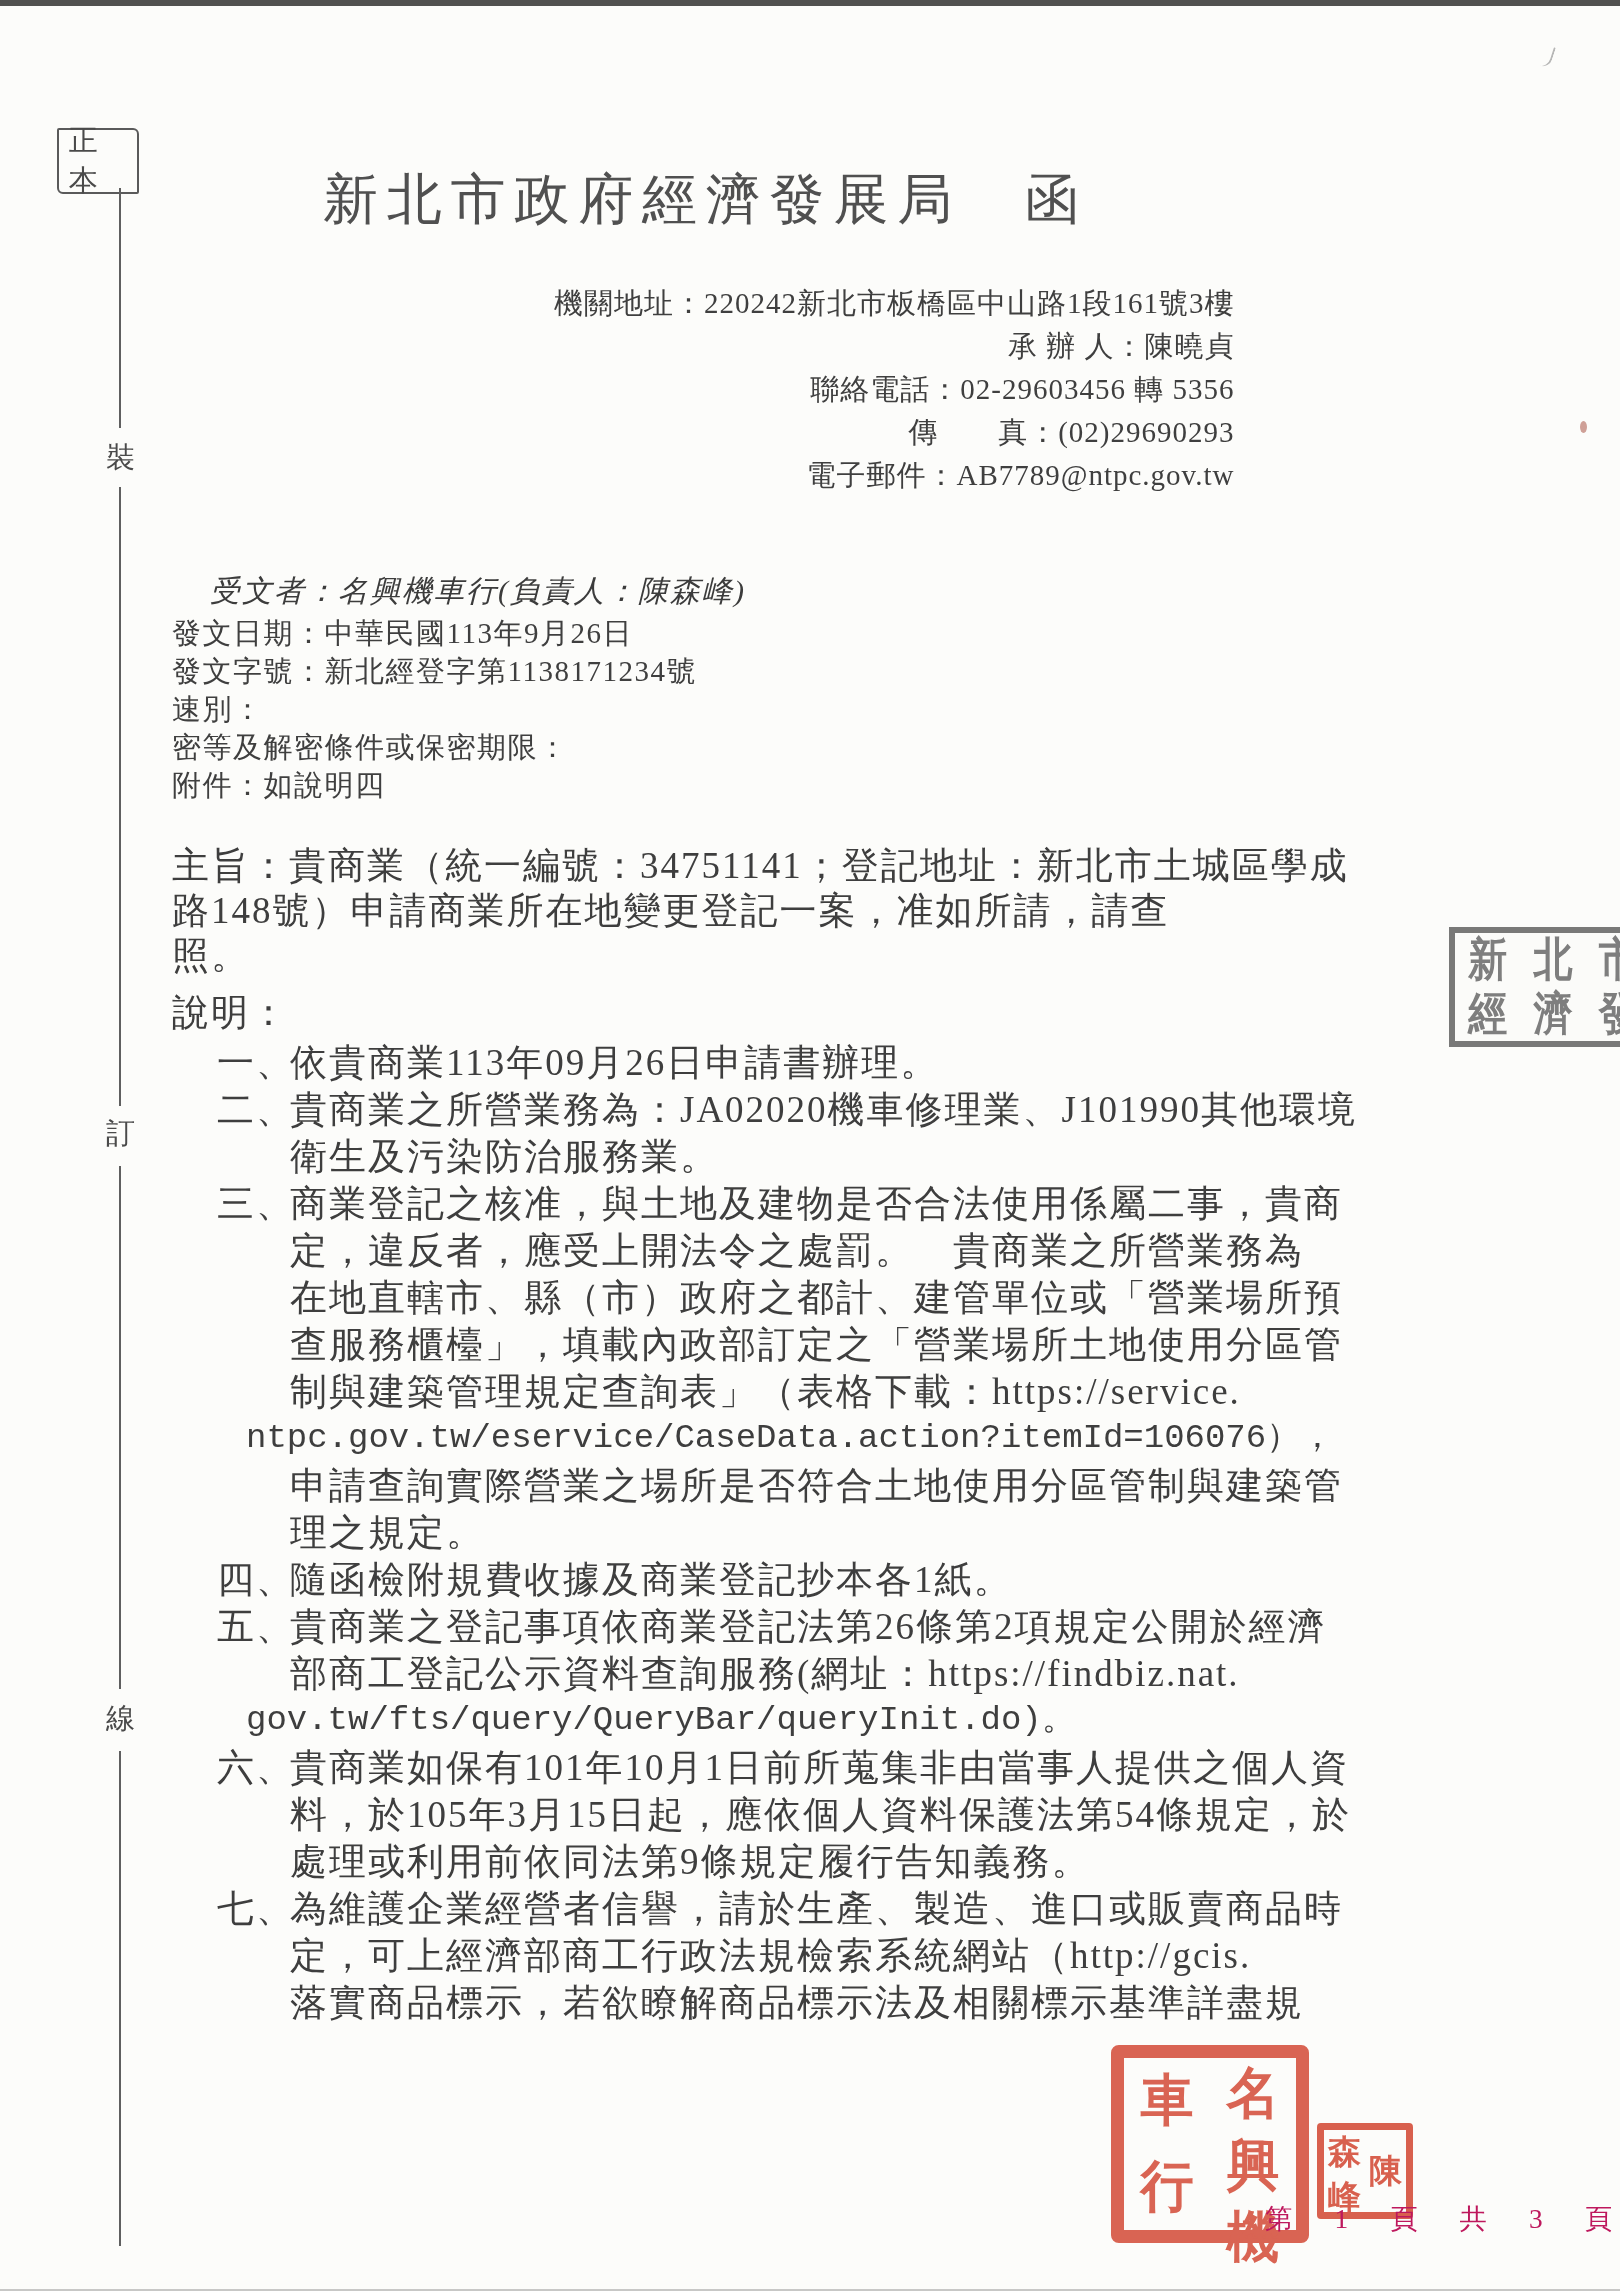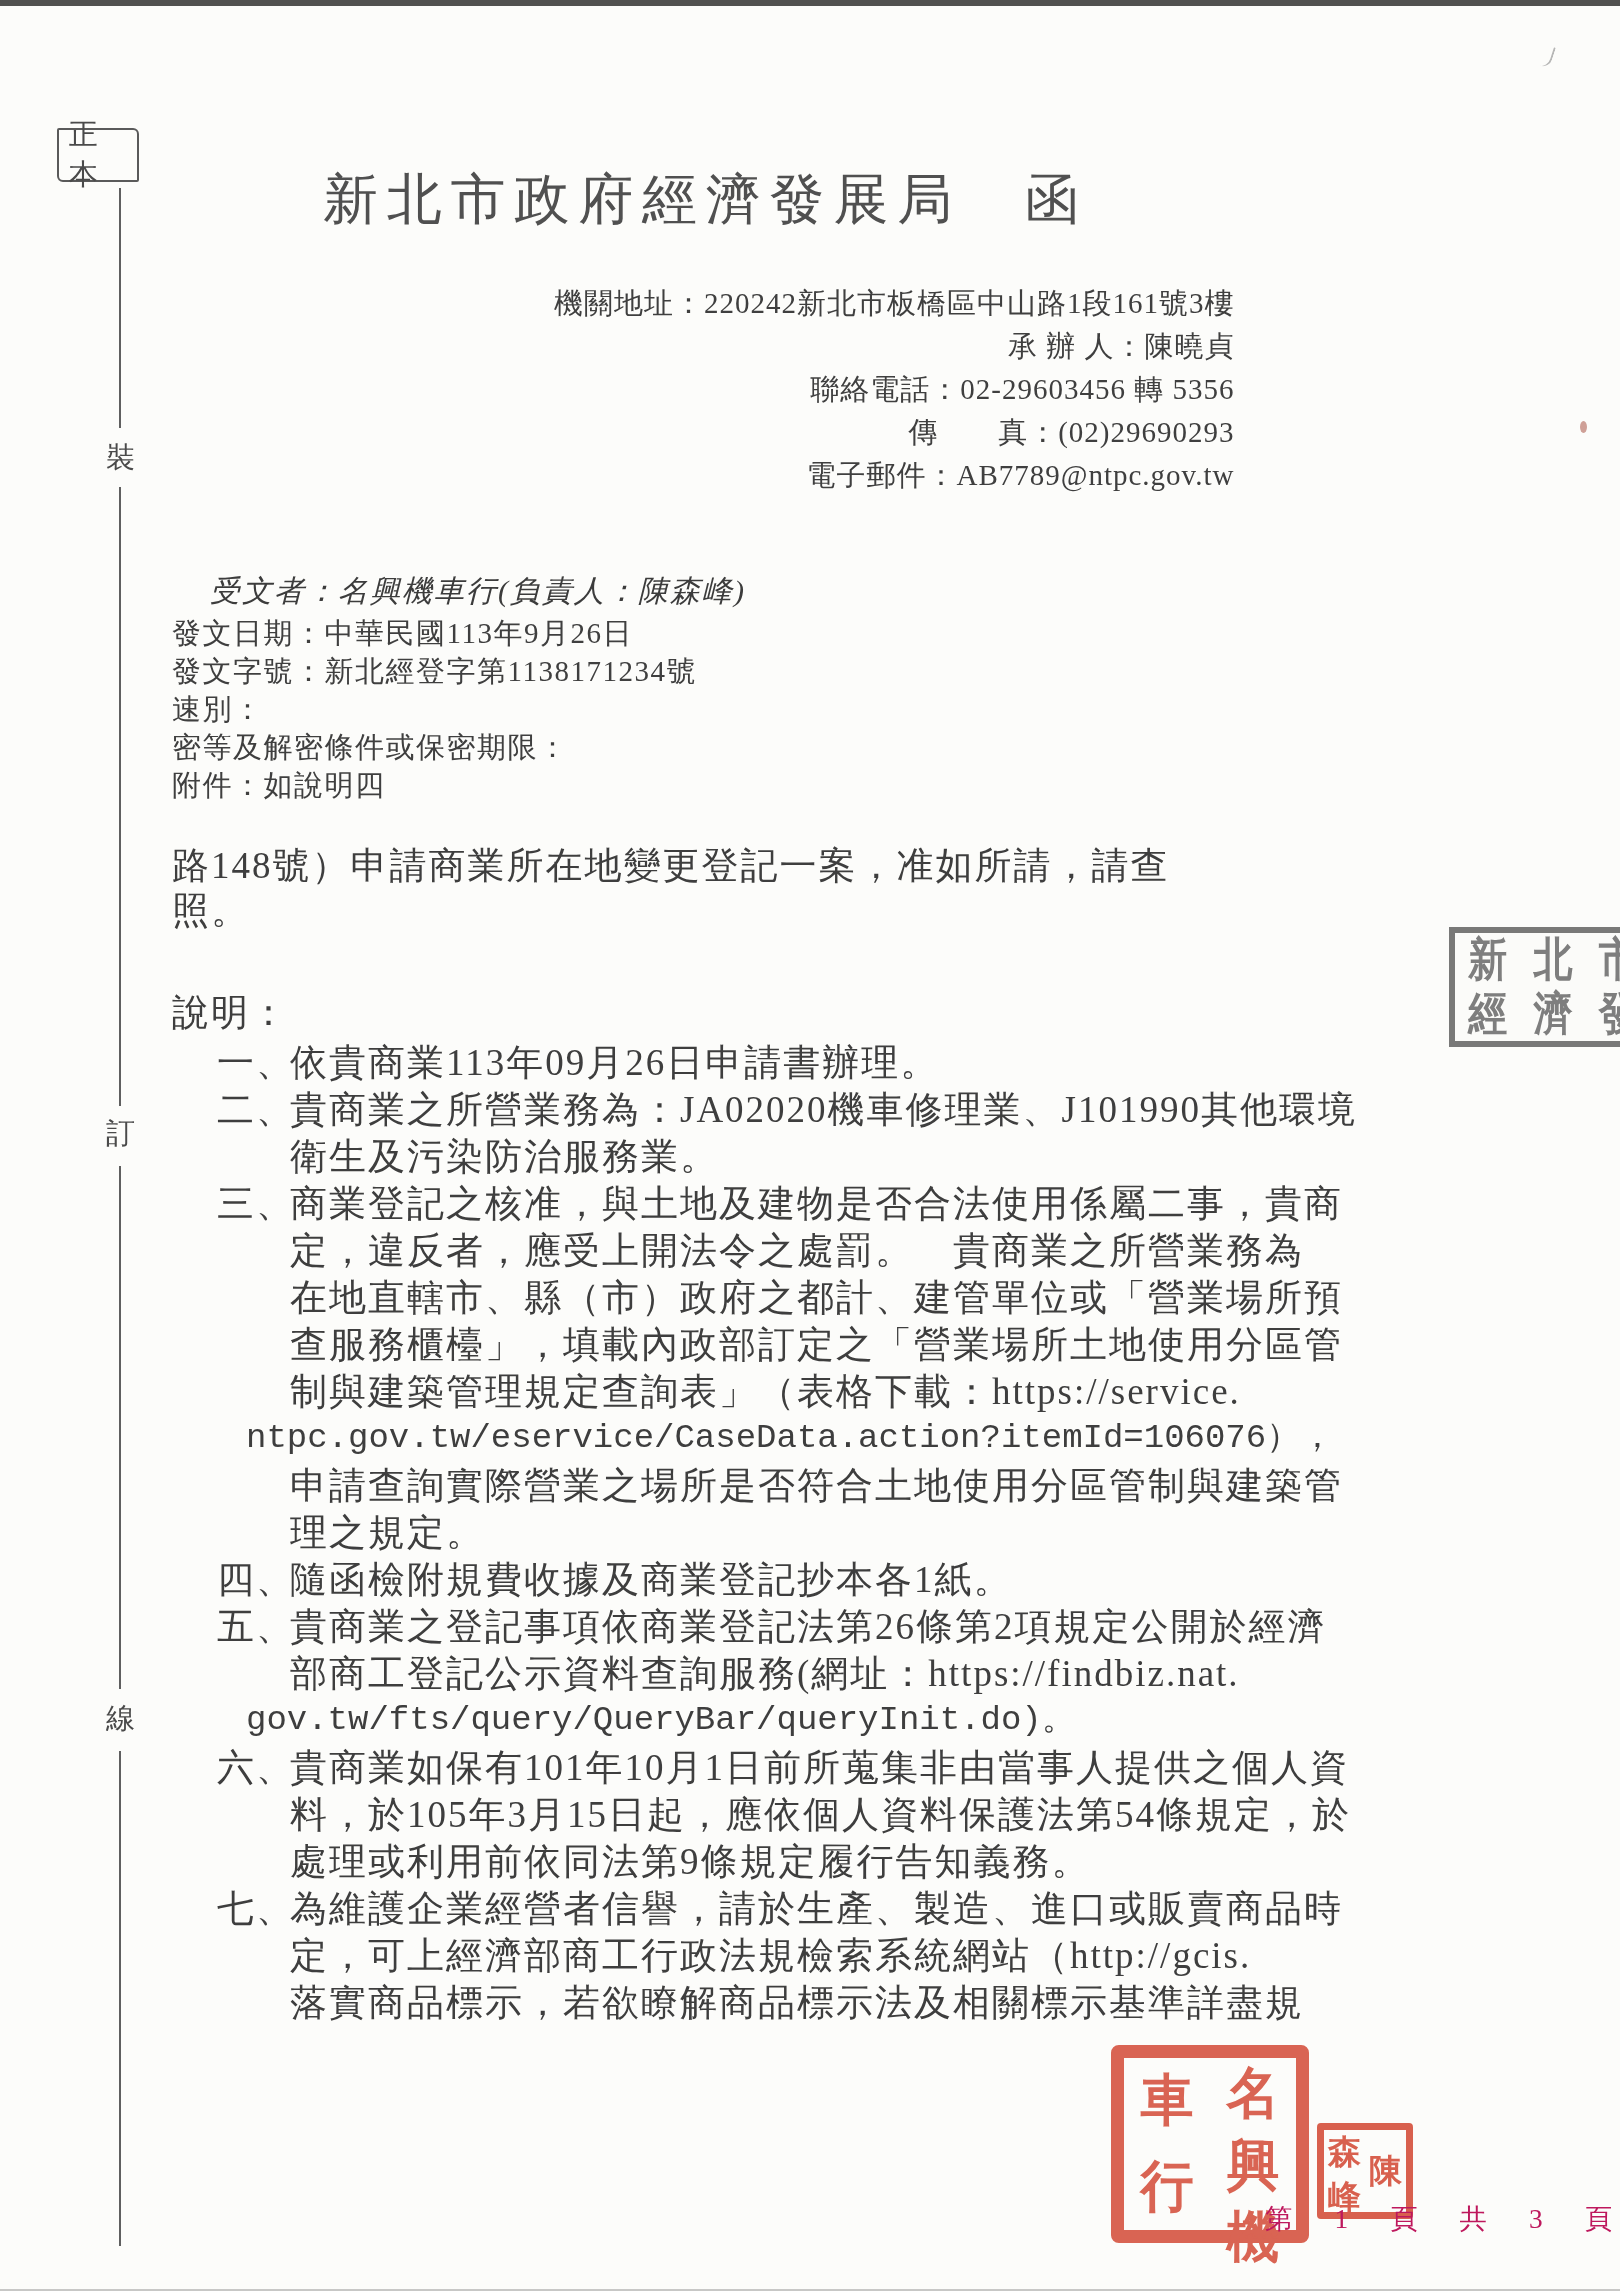--- a/index.html
+++ b/index.html
@@ -7,21 +7,21 @@
   .page {
     position:relative; width:1620px; height:2292px;
     background:#fcfcfa; overflow:hidden;
     font-family:"Liberation Serif","DejaVu Serif",serif;
     color:#414141;
   }
   .scan-top { position:absolute; top:0; left:0; width:100%; height:5.9px; background:#262626; opacity:.8; }
   .scan-bottom { position:absolute; bottom:0; left:0; width:100%; height:2.9px; background:#9a9a9a; opacity:.55; }
 
   .copy-box {
-    position:absolute; left:57px; top:128px; width:82px; height:54px;
+    position:absolute; left:57px; top:128px; width:82px; height:66px;
     border:2.9px solid #5a5a5a; border-radius:2px 5.9px 2px 5.9px;
     display:flex; align-items:center; justify-content:center;
     font-size:29px; letter-spacing:7.8px; padding-left:9.8px; color:#4a4a4a;
   }
 
   .bind-line { position:absolute; left:119px; width:2px; background:#5f5f5f; }
   .bind-char { position:absolute; left:91px; width:59px; text-align:center; font-size:29px; color:#4a4a4a; }
 
   .title {
     position:absolute; left:323px; top:163px; white-space:pre;
@@ -122,20 +122,21 @@
 
   <div class="meta">
     <div class="row"><span>發文日期：</span><span>中華民國113年9月26日</span></div>
     <div class="row"><span>發文字號：</span><span>新北經登字第1138171234號</span></div>
     <div class="row"><span>速別：</span><span></span></div>
     <div class="row"><span>密等及解密條件或保密期限：</span><span></span></div>
     <div class="row"><span>附件：</span><span>如說明四</span></div>
   </div>
 
   <div class="subject">
+    <div class="line"><span>主旨：</span><span>貴商業（統一編號：34751141；登記地址：新北市土城區學成</span></div>
     <div class="line sub-indent">路148號）申請商業所在地變更登記一案，准如所請，請查</div>
     <div class="line sub-indent">照。</div>
   </div>
 
   <div class="desc-heading">說明：</div>
 
   <div class="items">
     <div class="item">
       <span class="no">一、</span>
       <div class="line">依貴商業113年09月26日申請書辦理。</div>

